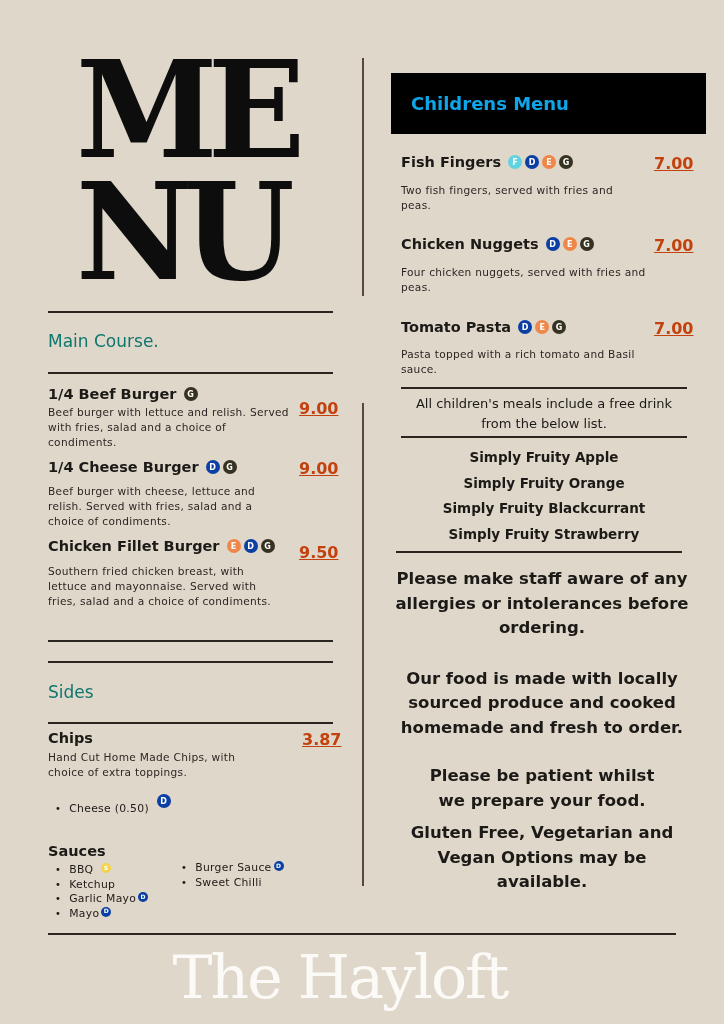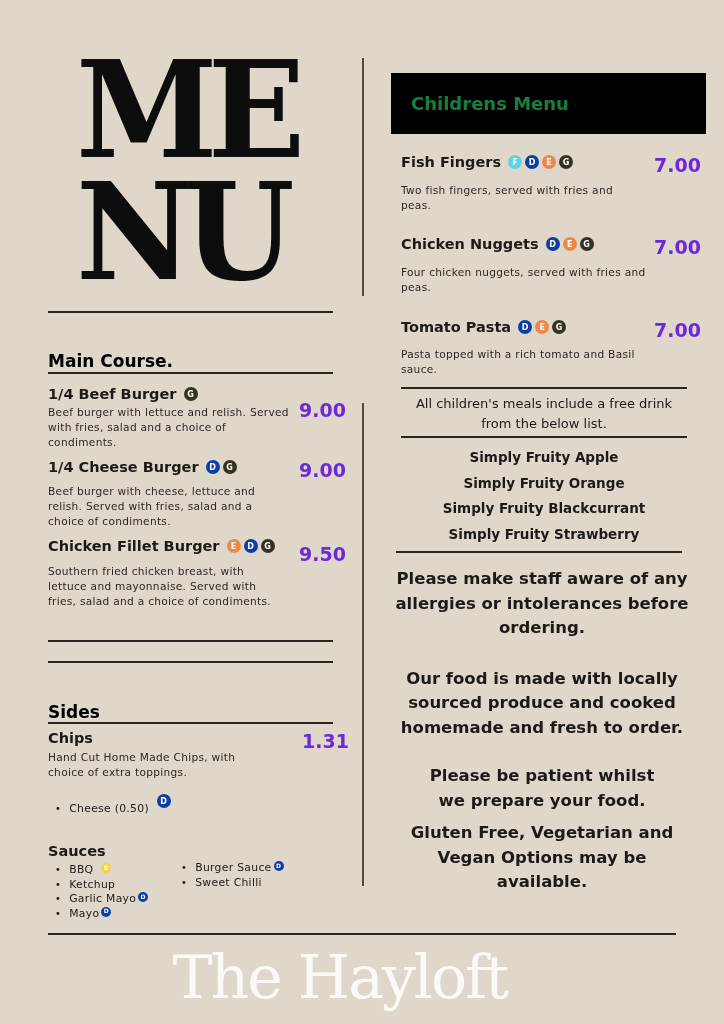--- a/index.html
+++ b/index.html
@@ -6,32 +6,32 @@
   html, body { width:724px; height:1024px; overflow:hidden; }
   body { background:#e0d7cb; font-family:"DejaVu Sans", sans-serif; color:#1a1a1a; position:relative; }
   .abs { position:absolute; }
   .hr { position:absolute; height:2px; background:#2b2520; }
   .vr { position:absolute; width:2px; background:#57493d; }
 
   .title-me, .title-nu { position:absolute; left:76px; font-family:"DejaVu Serif", serif; font-weight:bold; color:#0d0d0d; letter-spacing:-10px; line-height:1; transform:scaleY(1.05); }
   .title-me { top:46px; font-size:128px; }
   .title-nu { top:168px; font-size:128px; }
 
-  .section-head { position:absolute; left:48px; font-weight:bold; font-size:17px; color:#000000;margin-top:20px; }
+  .section-head { position:absolute; left:48px; font-weight:normal; font-size:17px; color:#0f766e; }
 
   .item-name { position:absolute; font-weight:bold; font-size:14.5px; color:#1c1a17; white-space:nowrap; display:flex; align-items:center; gap:3px; }
   .item-name .nm { margin-right:4px; }
   .item-desc { position:absolute; font-size:10.6px; line-height:15px; color:#2a2622; letter-spacing:0.3px; }
-  .price { position:absolute; font-size:19px; font-weight:bold; color:#6d28d9; }
+  .price { position:absolute; font-size:16px; font-weight:bold; color:#c2410c;text-decoration:underline; }
 
   .badge { display:inline-flex; width:14px; height:14px; border-radius:50%; align-items:center; justify-content:center; font-size:8px; font-weight:bold; color:#fff; }
   .badge.sm { width:10px; height:10px; font-size:6px; }
 
   .kids-header { position:absolute; left:391px; top:73px; width:315px; height:61px; background:#000; }
-  .kids-header span { position:absolute; left:20px; top:20px; color:#15803d; font-weight:bold; font-size:18px; }
+  .kids-header span { position:absolute; left:20px; top:20px; color:#0ea5e9; font-weight:bold; font-size:18px; }
 
   .center-text { position:absolute; text-align:center; color:#1c1a17; }
   .drink { font-size:13.5px; font-weight:bold; line-height:25.5px; }
   .notice { font-size:16.5px; font-weight:bold; line-height:24.5px; }
 
   .bullet-list { position:absolute; font-size:10.8px; line-height:14.5px; color:#1c1a17; list-style:none; letter-spacing:0.3px; }
   .bullet-list li { display:flex; align-items:flex-start; gap:2px; }
   .bullet-list li::before { content:"•"; margin-right:6px; font-size:10px; }
 
   .hayloft { position:absolute; left:0; width:680px; top:942px; text-align:center; font-family:"DejaVu Serif", serif; font-size:60px; color:#fbfaf7; letter-spacing:-2px; }
@@ -79,21 +79,21 @@
   <div class="item-desc" style="left:48px; top:564px; width:232px;">Southern fried chicken breast, with lettuce and mayonnaise. Served with fries, salad and a choice of condiments.</div>
 </div>
 
 <div class="hr" style="left:48px; top:640px; width:285px;"></div>
 <div class="hr" style="left:48px; top:661px; width:285px;"></div>
 <div class="section-head" style="top:682px;">Sides</div>
 <div class="hr" style="left:48px; top:722px; width:285px;"></div>
 
 <div>
   <div class="item-name" style="left:48px; top:730px;">Chips</div>
-  <div class="price" style="left:302px; top:730px;">1.31</div>
+  <div class="price" style="left:302px; top:730px;">3.87</div>
   <div class="item-desc" style="left:48px; top:750px; width:215px;">Hand Cut Home Made Chips, with choice of extra toppings.</div>
 </div>
 
 <ul class="bullet-list" style="left:55px; top:794px; line-height:29px;">
   <li><span>Cheese (0.50)</span>&nbsp;<span class="badge" style="background:#0b3fa3;">D</span></li>
 </ul>
 
 <div class="abs" style="left:48px; top:843px; font-size:14.5px; font-weight:bold; color:#1c1a17;">Sauces</div>
 
 <ul class="bullet-list" style="left:55px; top:863px;">

